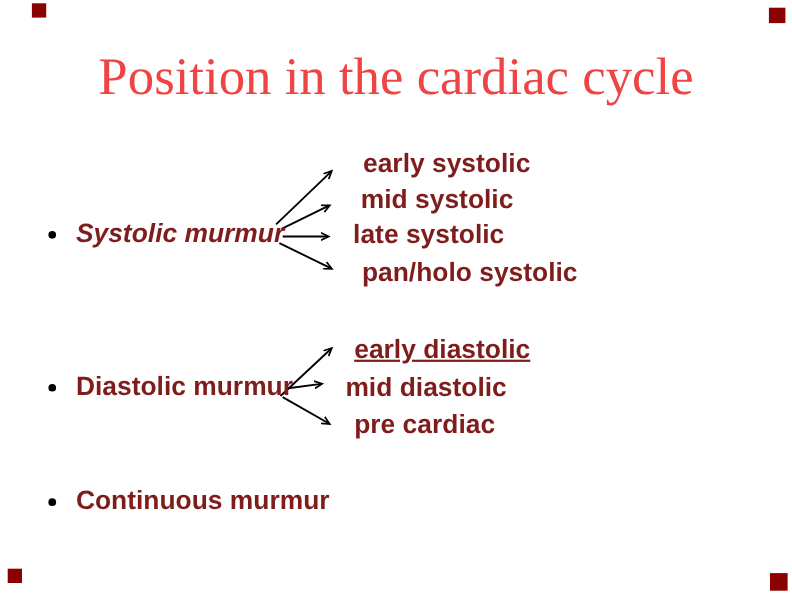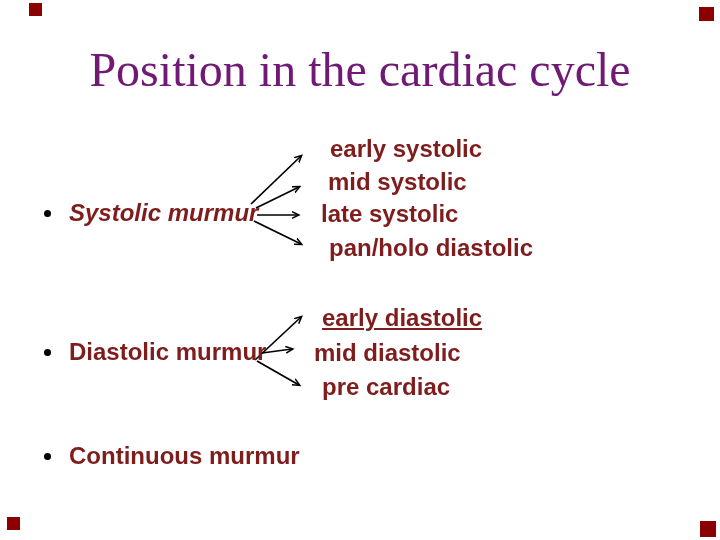--- a/index.html
+++ b/index.html
@@ -24,21 +24,21 @@
     position: absolute;
     top: 40px;
     left: 0;
     width: 720px;
     text-align: center;
     font-family: "Liberation Serif", serif;
     font-size: 48px;
     font-weight: 400;
     line-height: 60px;
     white-space: nowrap;
-    color: #701a75;
+    color: #ef4444;
   }
   .bullet-dot {
     position: absolute;
     width: 7px;
     height: 7px;
     border-radius: 50%;
     background: #000000;
   }
   .bullet-label, .branch-label {
     position: absolute;
@@ -104,19 +104,19 @@
 
   <span class="bullet-dot dot-2"></span>
   <div class="bullet-label bl-2">Diastolic murmur</div>
 
   <span class="bullet-dot dot-3"></span>
   <div class="bullet-label bl-3">Continuous murmur</div>
 
   <div class="branch-label lbl-sys-0">early systolic</div>
   <div class="branch-label lbl-sys-1">mid systolic</div>
   <div class="branch-label lbl-sys-2">late systolic</div>
-  <div class="branch-label lbl-sys-3">pan/holo diastolic</div>
+  <div class="branch-label lbl-sys-3">pan/holo systolic</div>
 
   <div class="branch-label lbl-dia-0">early diastolic</div>
   <div class="branch-label lbl-dia-1">mid diastolic</div>
   <div class="branch-label lbl-dia-2">pre cardiac</div>
 
 </div>
 
 </body></html>

